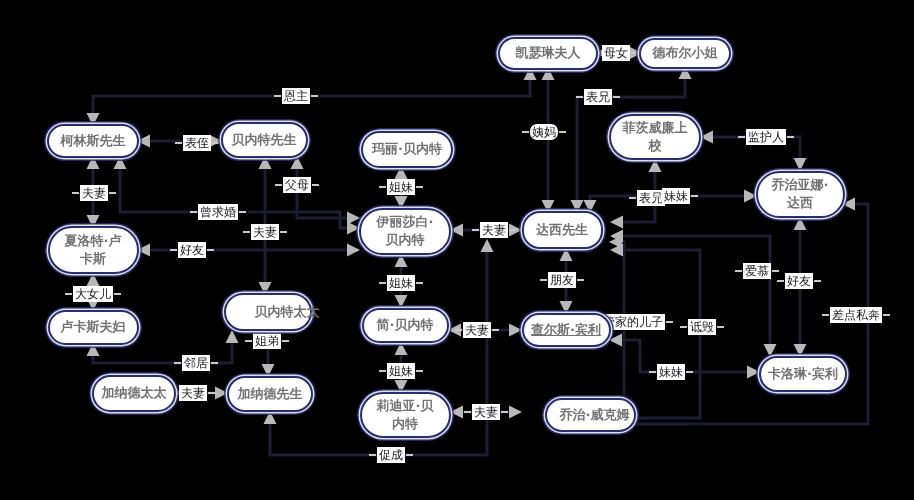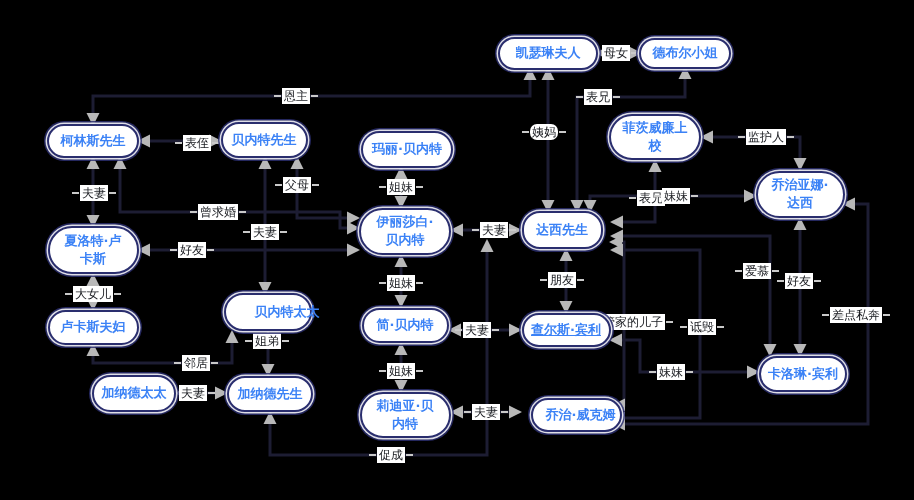--- a/index.html
+++ b/index.html
@@ -7,21 +7,21 @@
   #canvas{
     position:relative;width:914px;height:500px;background:#000;
     font-family:"DejaVu Sans","Liberation Sans",sans-serif;
   }
   #edges-svg{position:absolute;left:0;top:0;width:914px;height:500px;}
   .edge-line{fill:none;stroke:#1d1d33;stroke-width:3;}
   .node{
     position:absolute;box-sizing:border-box;
     background:#fff;border:2px solid #2a2e6e;border-radius:999px;
     display:flex;flex-direction:column;align-items:center;justify-content:center;
-    text-align:center;color:#3b82f6;font-size:13px;font-weight:600;line-height:1.35;
+    text-align:center;color:#737373;font-size:13px;font-weight:600;line-height:1.35;
     padding:2px 6px;white-space:nowrap;
     box-shadow:0 0 0 1.5px rgba(255,255,255,.85),0 0 0 3px rgba(42,46,110,.85);
   }
   .edge-label{
     position:absolute;transform:translate(-50%,-50%);
     background:#fff;color:#17191e;font-size:12px;line-height:16px;
     padding:0 2px;white-space:nowrap;
   }
   .edge-label::before,.edge-label::after{
     content:"";position:absolute;top:50%;width:7px;height:2px;
@@ -157,20 +157,20 @@
       <div class="node" style="left: 92px; top: 374.5px; width: 84px; height: 37px;">
         <span>加纳德太太</span>
       </div>
       <div class="node" style="left: 227px; top: 376px; width: 86px; height: 36px;">
         <span>加纳德先生</span>
       </div>
       <div class="node" style="left: 359.5px; top: 392px; width: 91px; height: 46px;">
         <span>莉迪亚·贝</span>
         <span>内特</span>
       </div>
-      <div class="node" style="left: 531px; top: 398px; width: 91px; height: 34px; padding-left: 14px;">
+      <div class="node" style="left: 545px; top: 398px; width: 91px; height: 34px; padding-left: 14px;">
         <span>乔治·威克姆</span>
       </div>
       <div class="node" style="left: 759px; top: 356px; width: 88px; height: 36px;">
         <span>卡洛琳·宾利</span>
       </div>
     </div>
 </div>
 
 </body></html>

